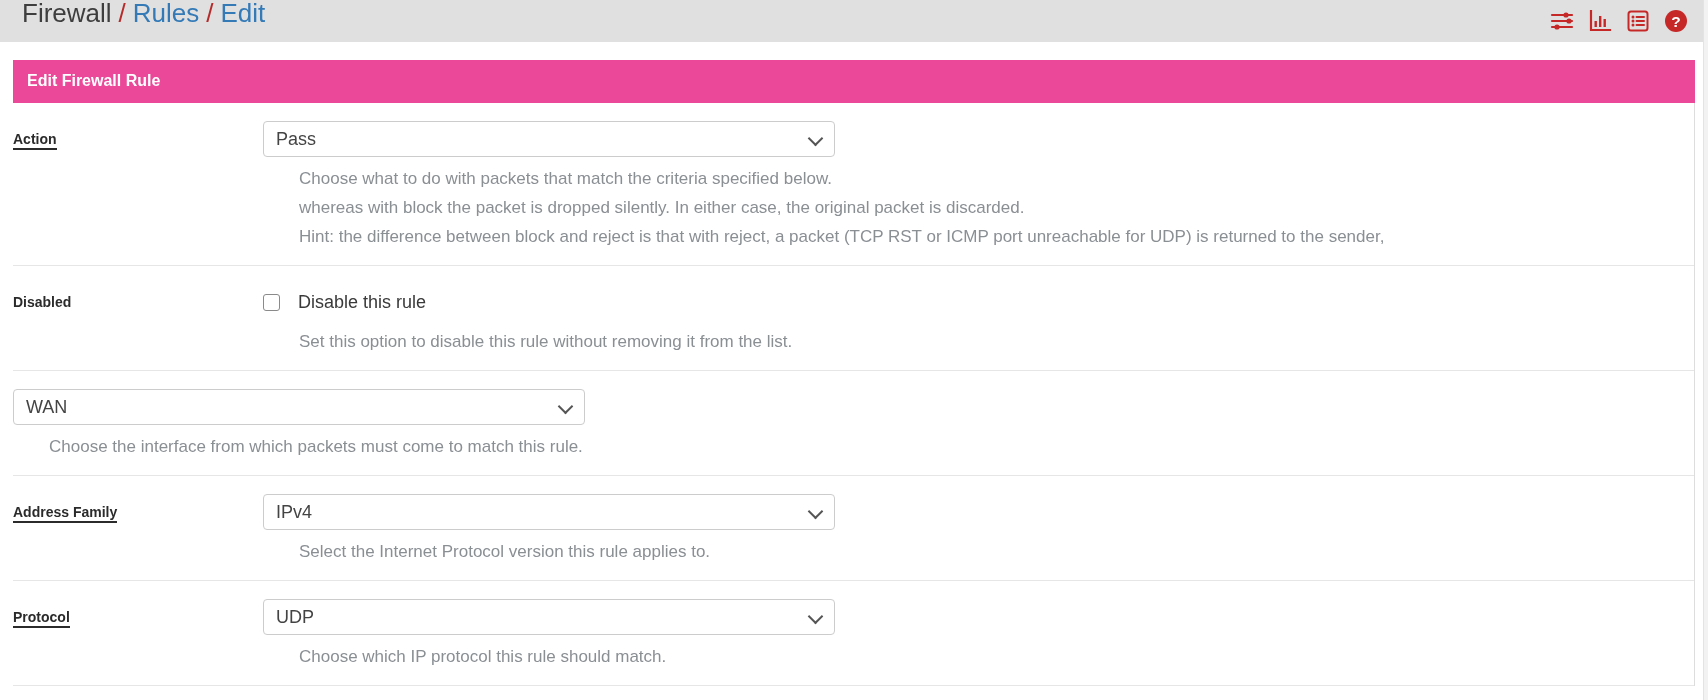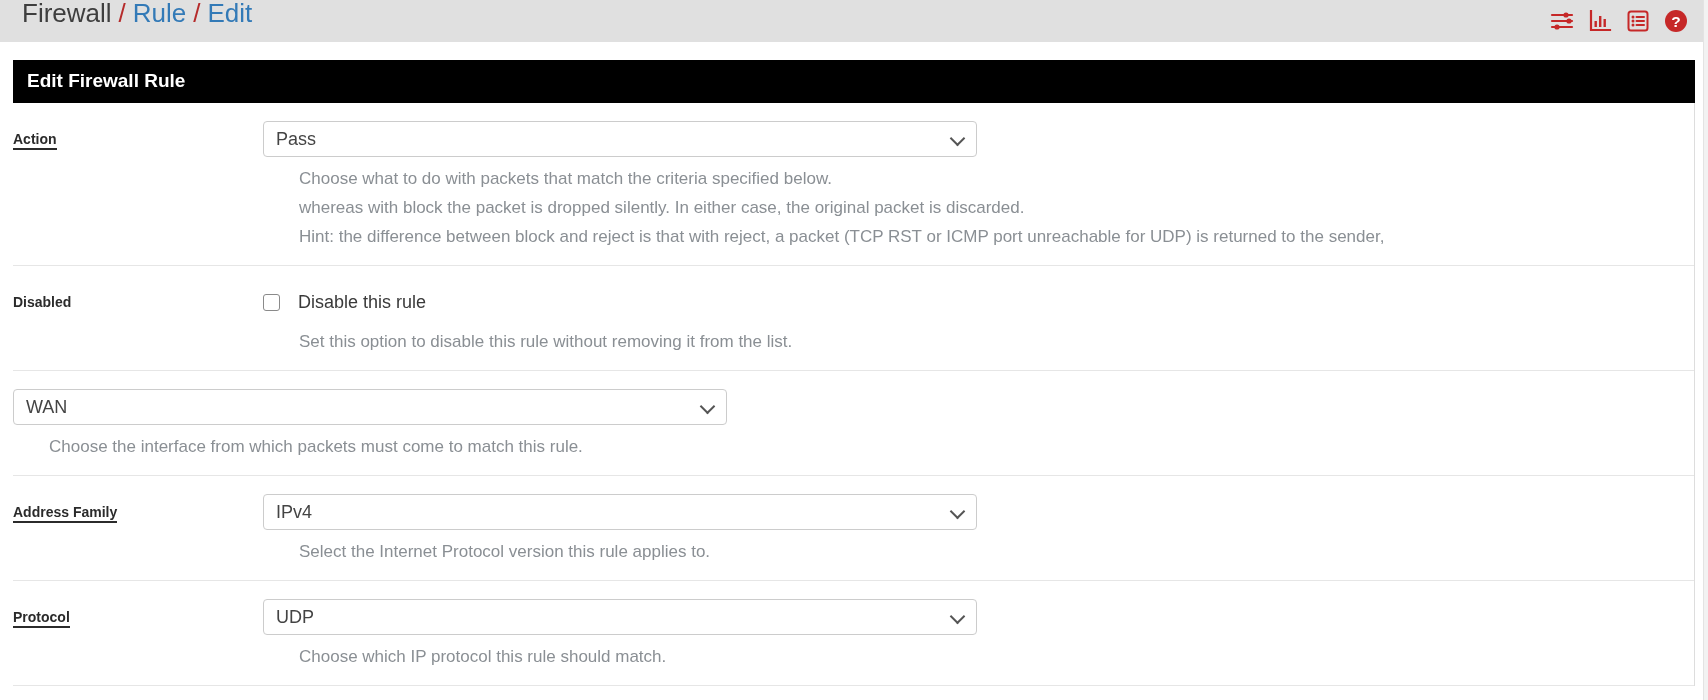--- a/index.html
+++ b/index.html
@@ -59,23 +59,23 @@
 
   
   .page {
     padding: 0;
   }
   .panel {
     margin: 18px 13px 0 13px;
     background: #ffffff;
   }
   .panel-heading {
-    background: #000000;
+    background: #ec4899;
     color: #ffffff;
-    font-size: 19px;
+    font-size: 16px;
     font-weight: bold;
     padding: 9px 0 10px 14px;
     box-sizing: border-box;
     height: 43px;
     line-height: 24px;
   }
   .panel-body {
     padding: 0;
     border-right: 1px solid #ddd;
   }
@@ -109,21 +109,21 @@
   }
   .row-control {
     flex: 1 1 auto;
     padding-right: 20px;
     min-width: 0;
   }
 
   
   .select-wrap {
     position: relative;
-    width: 714px;
+    width: 572px;
     max-width: 100%;
   }
   .select-box {
     width: 100%;
     height: 36px;
     box-sizing: border-box;
     border: 1px solid #cccccc;
     border-radius: 4px;
     background: #ffffff;
     font-family: "Liberation Sans", sans-serif;
@@ -203,21 +203,21 @@
     box-sizing: border-box;
   }
 </style>
 </head>
 <body>
 
 <div class="breadcrumb-bar">
   <div class="crumbs">
     <span class="crumb-root">Firewall</span>
     <span class="crumb-sep">/</span>
-    <span class="crumb-link">Rule</span>
+    <span class="crumb-link">Rules</span>
     <span class="crumb-sep">/</span>
     <span class="crumb-link">Edit</span>
   </div>
 
   <div class="header-icons">
 
     <span>
       <svg class="hicon" viewBox="0 0 24 24" fill="none" stroke="#c62828" stroke-width="2.2" stroke-linecap="round">
         <line x1="2" y1="6" x2="22" y2="6"></line>
         <line x1="2" y1="12" x2="22" y2="12"></line>

